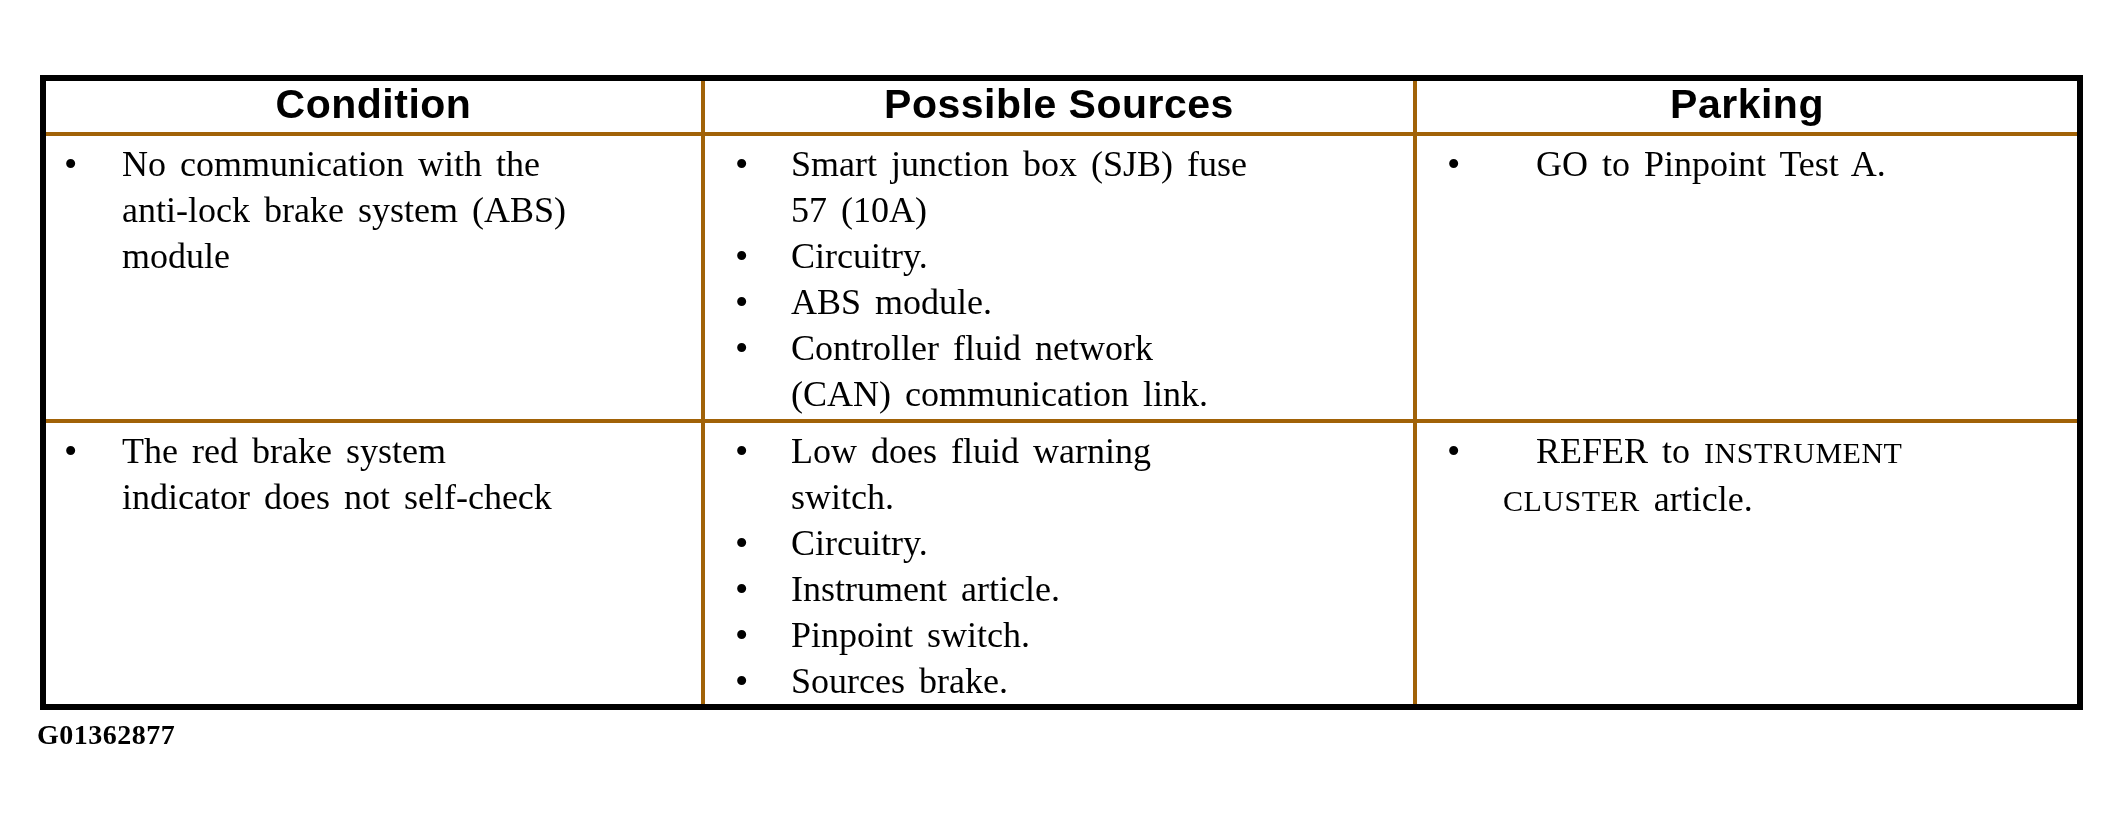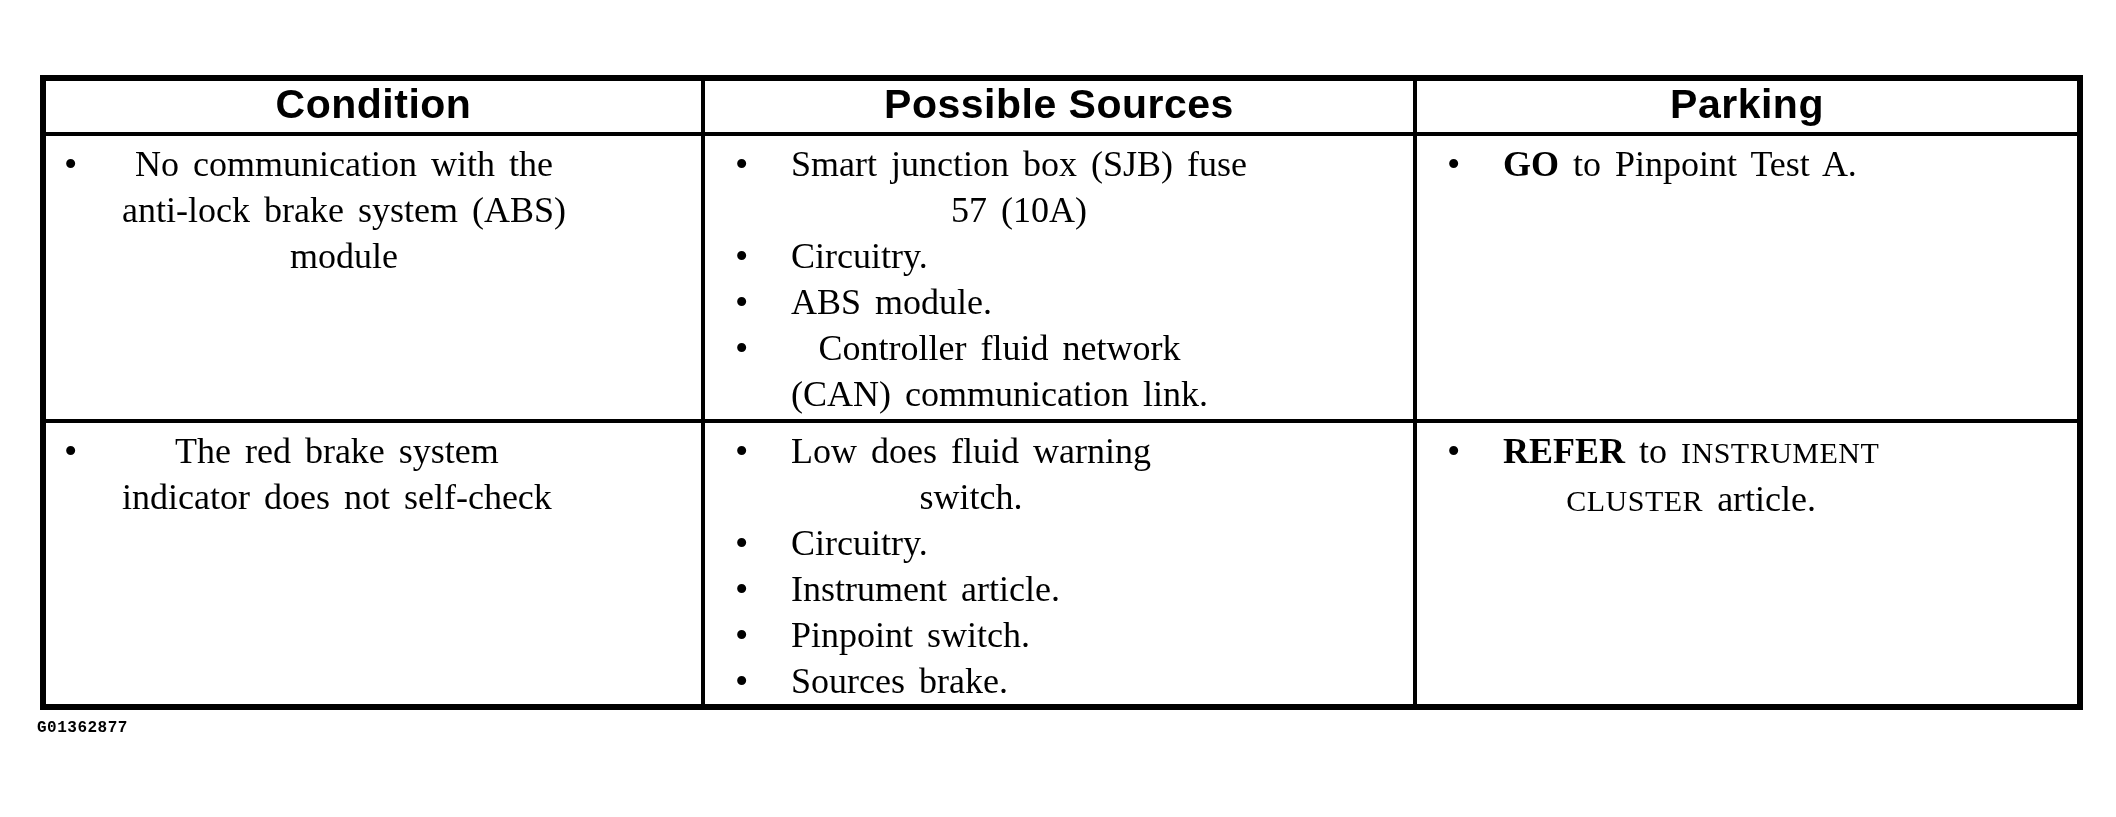--- a/index.html
+++ b/index.html
@@ -23,21 +23,21 @@
     position: absolute;
     left: 40px;
     top: 75px;
     width: 2037px;
     border-collapse: collapse;
     table-layout: fixed;
     border: 6px solid #000000;
   }
   table.diag th,
   table.diag td {
-    border: 4px solid #000000;
+    border: 4px solid #a16207;
     padding: 0;
   }
   
   table.diag thead tr {
     height: 52px;
   }
   table.diag th {
     font-family: "Liberation Sans", sans-serif;
     font-weight: bold;
     font-size: 41px;
@@ -68,35 +68,35 @@
   td.c3 .bullet {
     flex: 0 0 86px;
     padding-left: 30px;
   }
   .txt {
     white-space: pre-line;
     font-size: 36px;
     line-height: 46px;
     word-spacing: 5px;
     padding-right: 6px;
-    text-align: center;
   }
   .txt b {
-    font-weight: bold;
+    font-weight: normal;
+    margin-left: 33px;
   }
   .caps {
     font-size: 30px;
     letter-spacing: 0.5px;
   }
   .figid {
     position: absolute;
     left: 37px;
     top: 719px;
-    font-family: Liberation Mono, monospace;
-    font-size: 16px;
+    font-family: Liberation Serif, serif;
+    font-size: 28px;
     font-weight: bold;
     letter-spacing: 0.5px;
     color: #000000;
   }
 </style>
 </head>
 <body>
 
 <div class="page">
 

